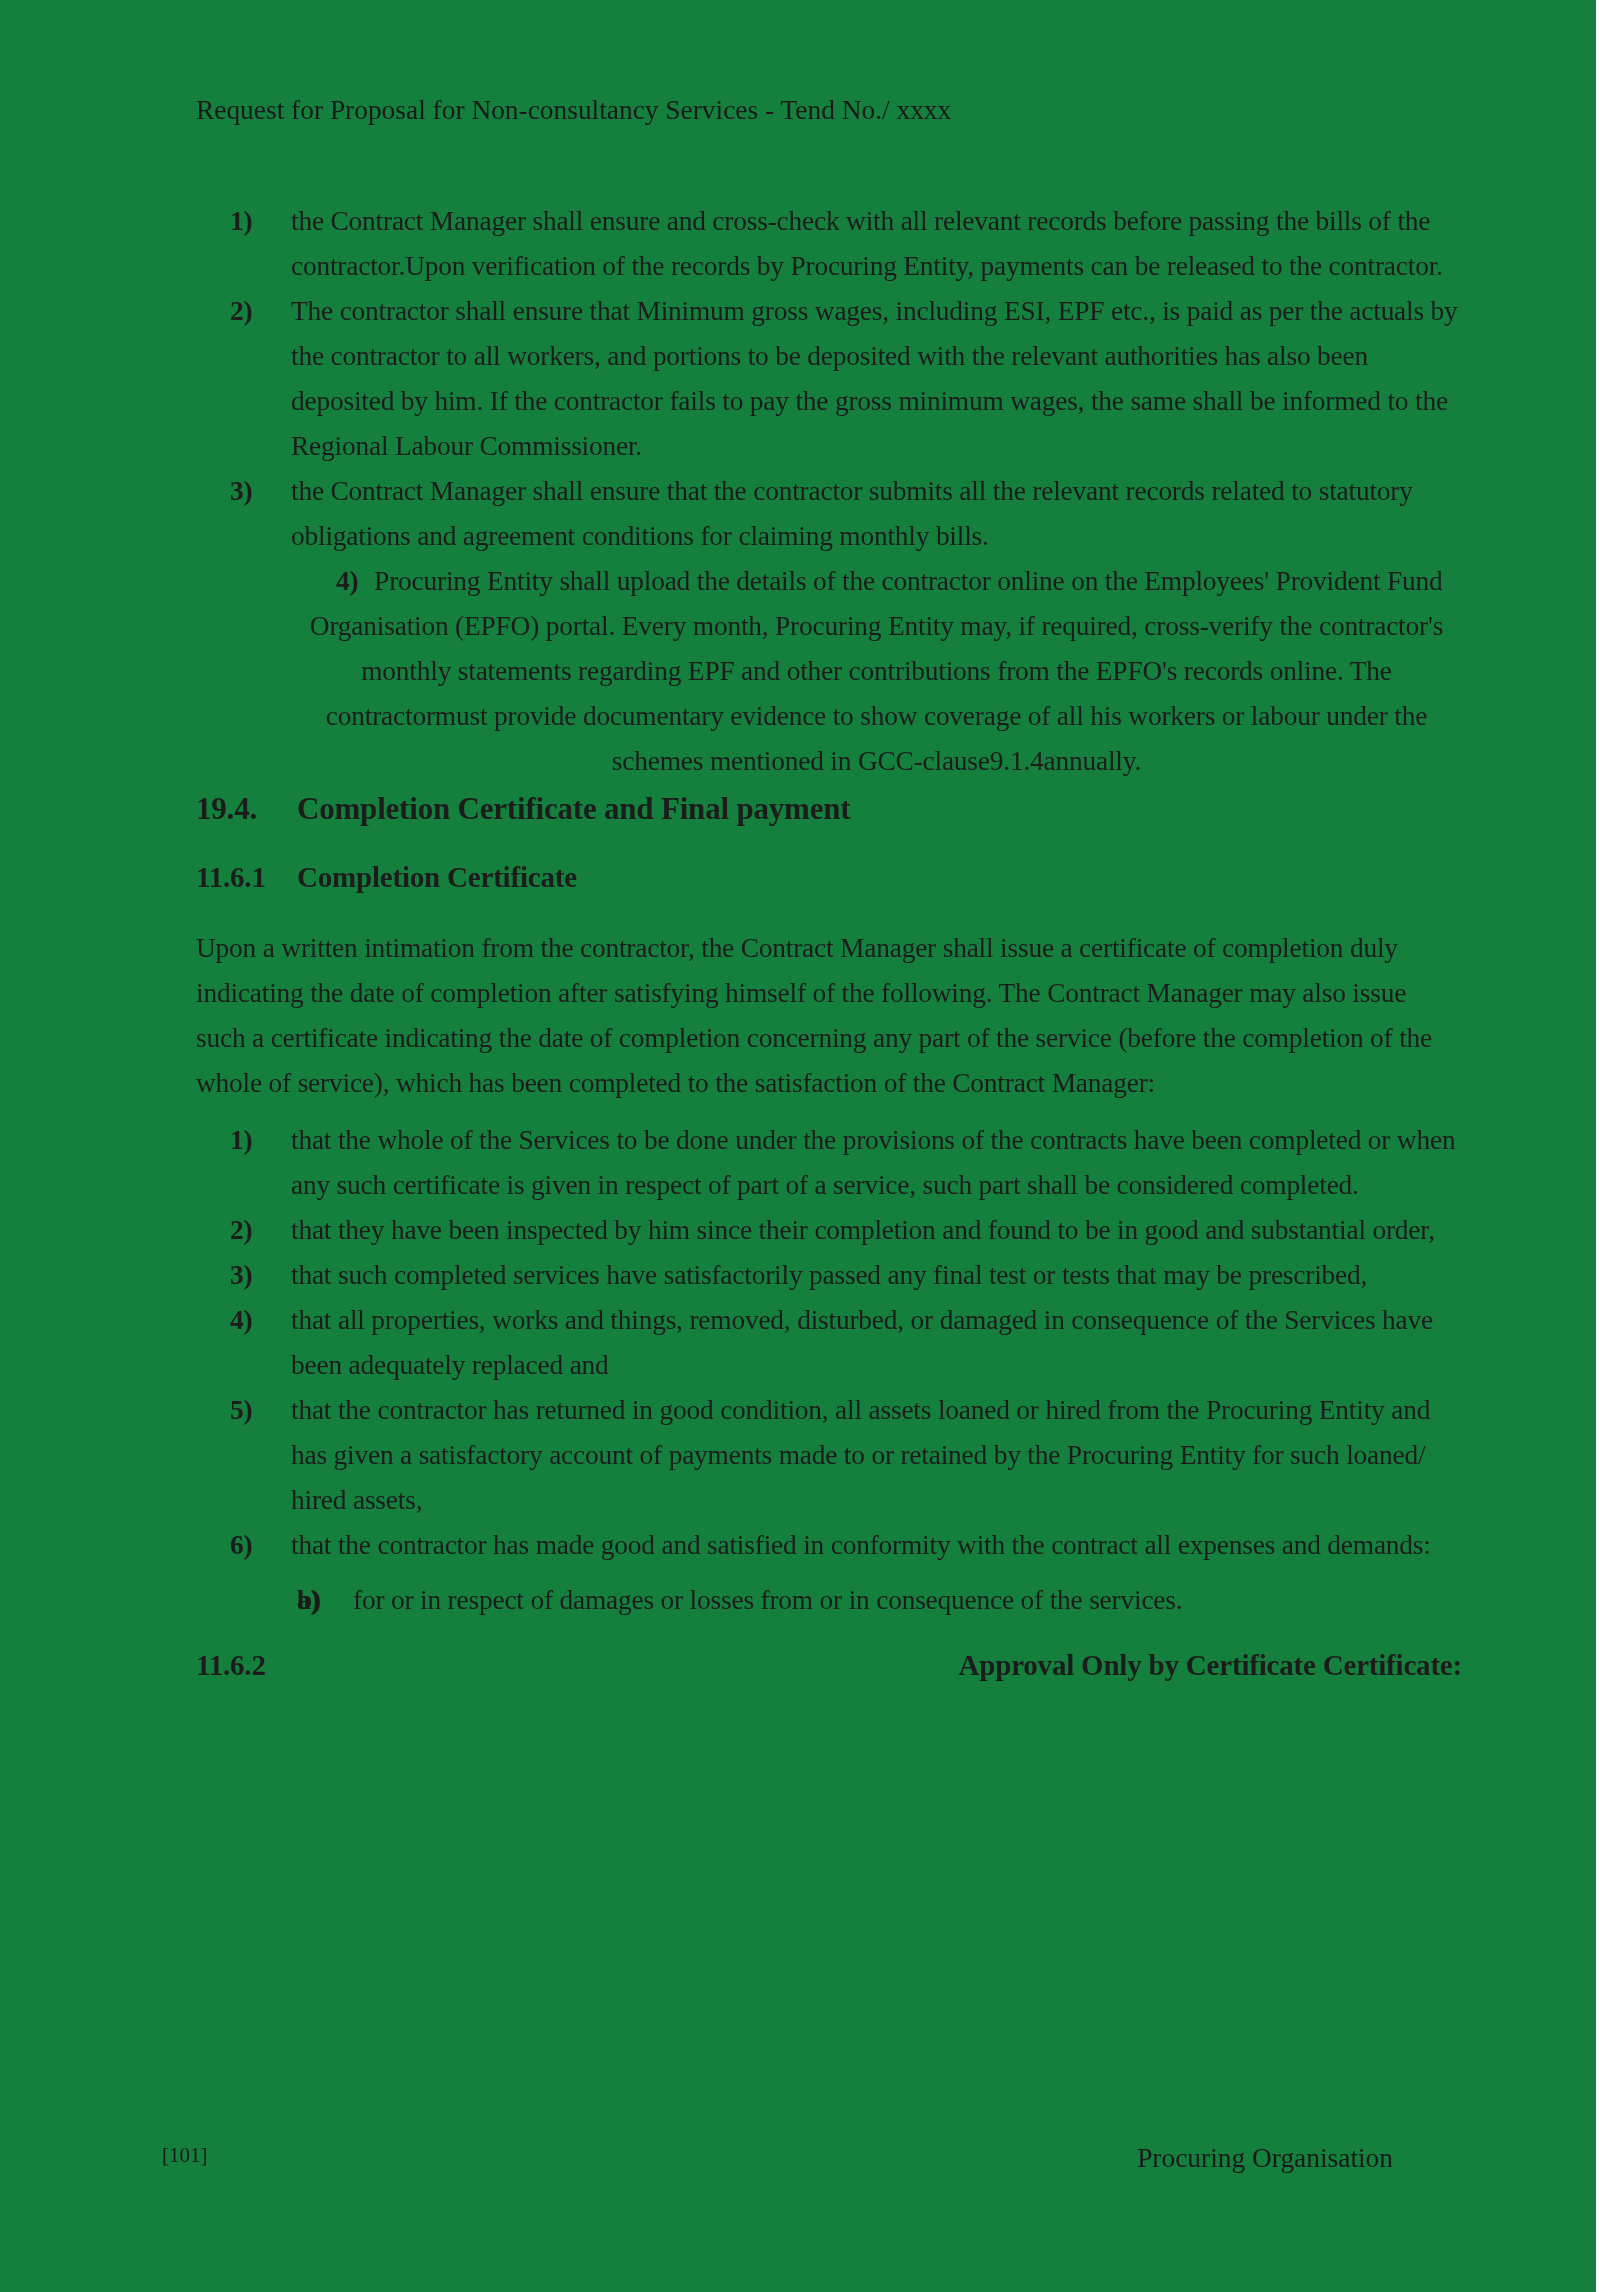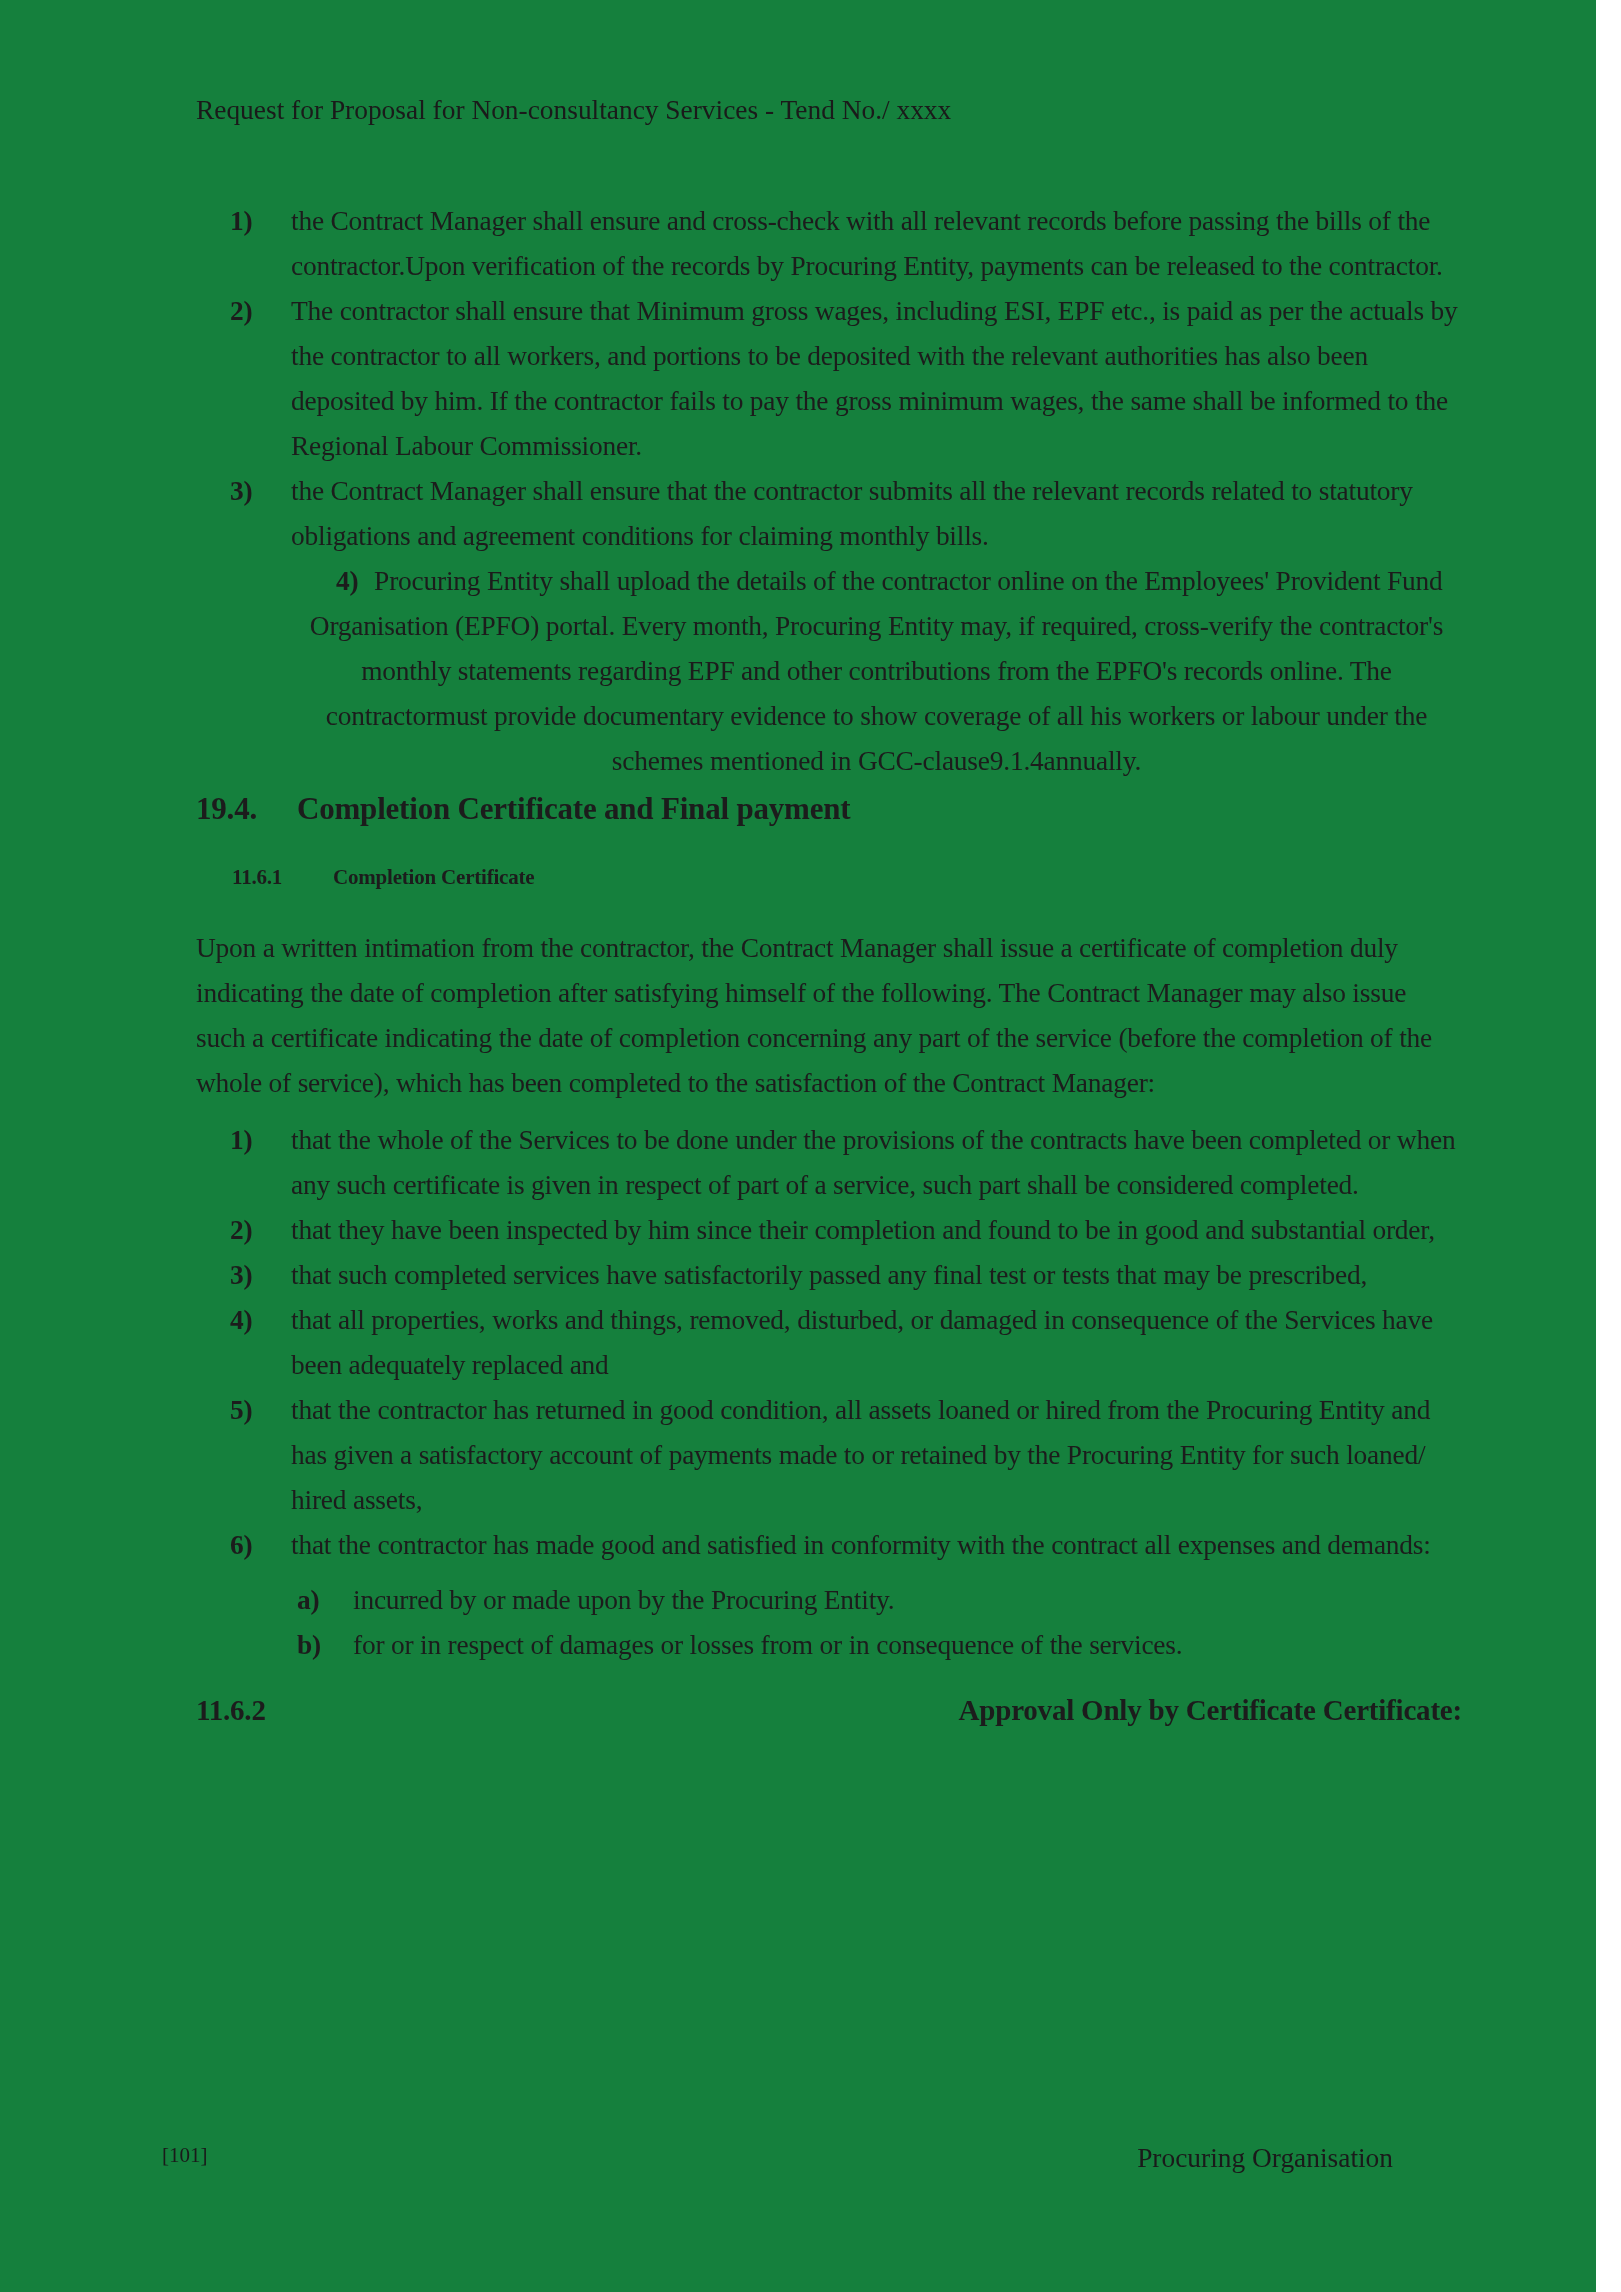--- a/index.html
+++ b/index.html
@@ -68,21 +68,21 @@
     line-height: 45px;
     margin: 0;
   }
   .hd > .num {
     position: absolute;
     left: 0;
     top: 0;
     font-weight: bold;
   }
   .hd.h2 { font-size: 31px; margin-top: 2px; }
-  .hd.h3 { font-size: 21px; margin-top: 23.5px; margin-left: 36px; }
+  .hd.h3 { font-size: 29px; margin-top: 23.5px; }
   .hd.h4 { font-size: 29px; margin-top: 20.6px; text-align: right; }
   .para {
     margin: 26.5px 0 0 0;
   }
   .listB { margin-top: 11.8px; }
   .subs-start { margin-top: 9.8px; }
   .footer-left {
     position: absolute;
     left: 162px;
     top: 2143px;
@@ -155,21 +155,20 @@
       <span class="num">5)</span>
       <span>that the contractor has returned in good condition, all assets loaned or hired from the Procuring Entity and has given a satisfactory account of payments made to or retained by the Procuring Entity for such loaned/ hired assets,</span>
     </p>
     <p class="li">
       <span class="num">6)</span>
       <span>that the contractor has made good and satisfied in conformity with the contract all expenses and demands:</span>
     </p>
 
     <p class="li sub subs-start">
       <span class="num">a)</span>
-      <span>incurred by or made upon by the Procuring Entity.</span>
     </p>
     <p class="li sub">
       <span class="num">b)</span>
       <span>for or in respect of damages or losses from or in consequence of the services.</span>
     </p>
 
     <h3 class="hd h4">
       <span class="num">11.6.2</span>
       <span>Approval Only by Certificate Certificate:</span>
     </h3>

